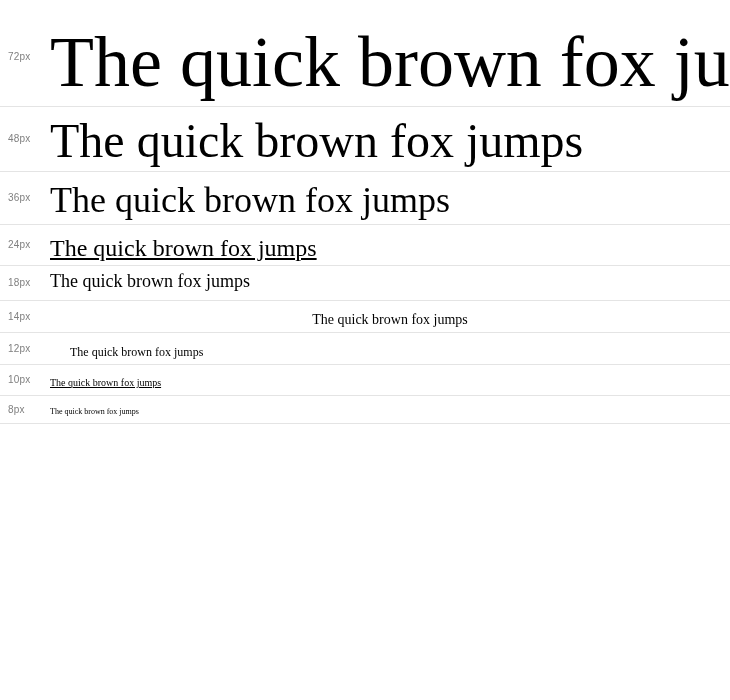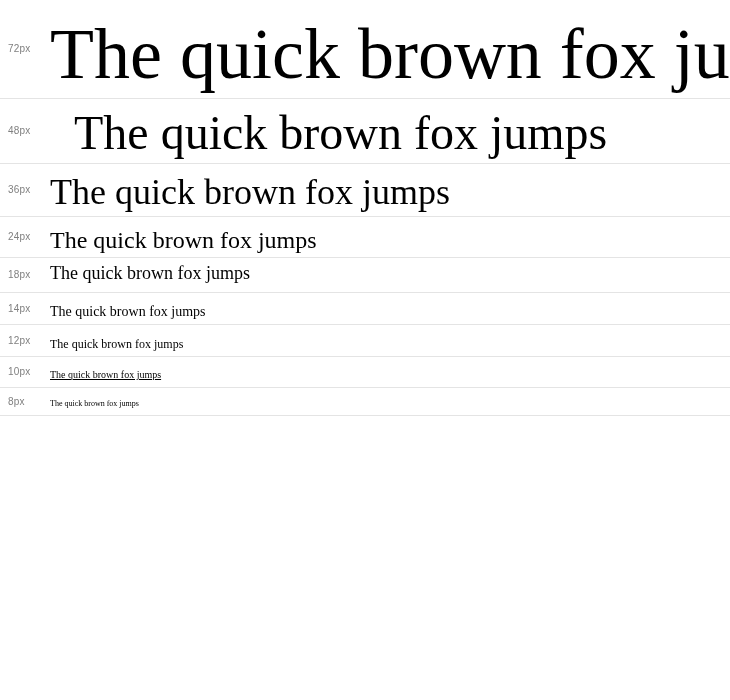--- a/index.html
+++ b/index.html
@@ -10,20 +10,21 @@
     height: 700px;
     overflow: hidden;
   }
   body {
     font-family: "Liberation Sans", sans-serif;
     color: #000000;
   }
   .specimen {
     width: 730px;
     position: relative;
+    margin-top: 8px;
   }
   .row {
     position: relative;
     border-bottom: 1px solid #e4e4e4;
     overflow: hidden;
     white-space: nowrap;
     display: flex;
     align-items: flex-end;
   }
   .row .size-label {
@@ -42,36 +43,36 @@
     color: #000000;
     padding-left: 50px;
     white-space: nowrap;
     line-height: 1.0;
     font-weight: normal;
   }
   
   .r72 { height: 98px; }
   .r72 .sample { font-size: 72px; padding-bottom: 8px; }
 
-  .r48 { height: 64px; padding-left: 24px; }
+  .r48 { height: 64px; }
   .r48 .sample { font-size: 48px; padding-bottom: 6px; }
 
   .r36 { height: 52px; }
   .r36 .sample { font-size: 36px; padding-bottom: 6px; }
 
-  .r24 { height: 40px; }
+  .r24 { height: 40px; text-decoration: underline; }
   .r24 .sample { font-size: 24px; padding-bottom: 5px; }
 
   .r18 { height: 34px; align-items: center; }
   .r18 .sample { font-size: 18px; padding-bottom: 5px; }
 
-  .r14 { height: 31px; }
+  .r14 { height: 31px; justify-content: center; }
   .r14 .sample { font-size: 14px; padding-bottom: 5px; }
 
-  .r12 { height: 31px; }
+  .r12 { height: 31px; padding-left: 20px; }
   .r12 .sample { font-size: 12px; padding-bottom: 6px; }
 
   .r10 { height: 30px; text-decoration: underline; }
   .r10 .sample { font-size: 10px; padding-bottom: 7px; }
 
   .r8  { height: 27px; }
   .r8 .sample { font-size: 8px; padding-bottom: 7px; }
 
   .filler {
     height: 250px;

